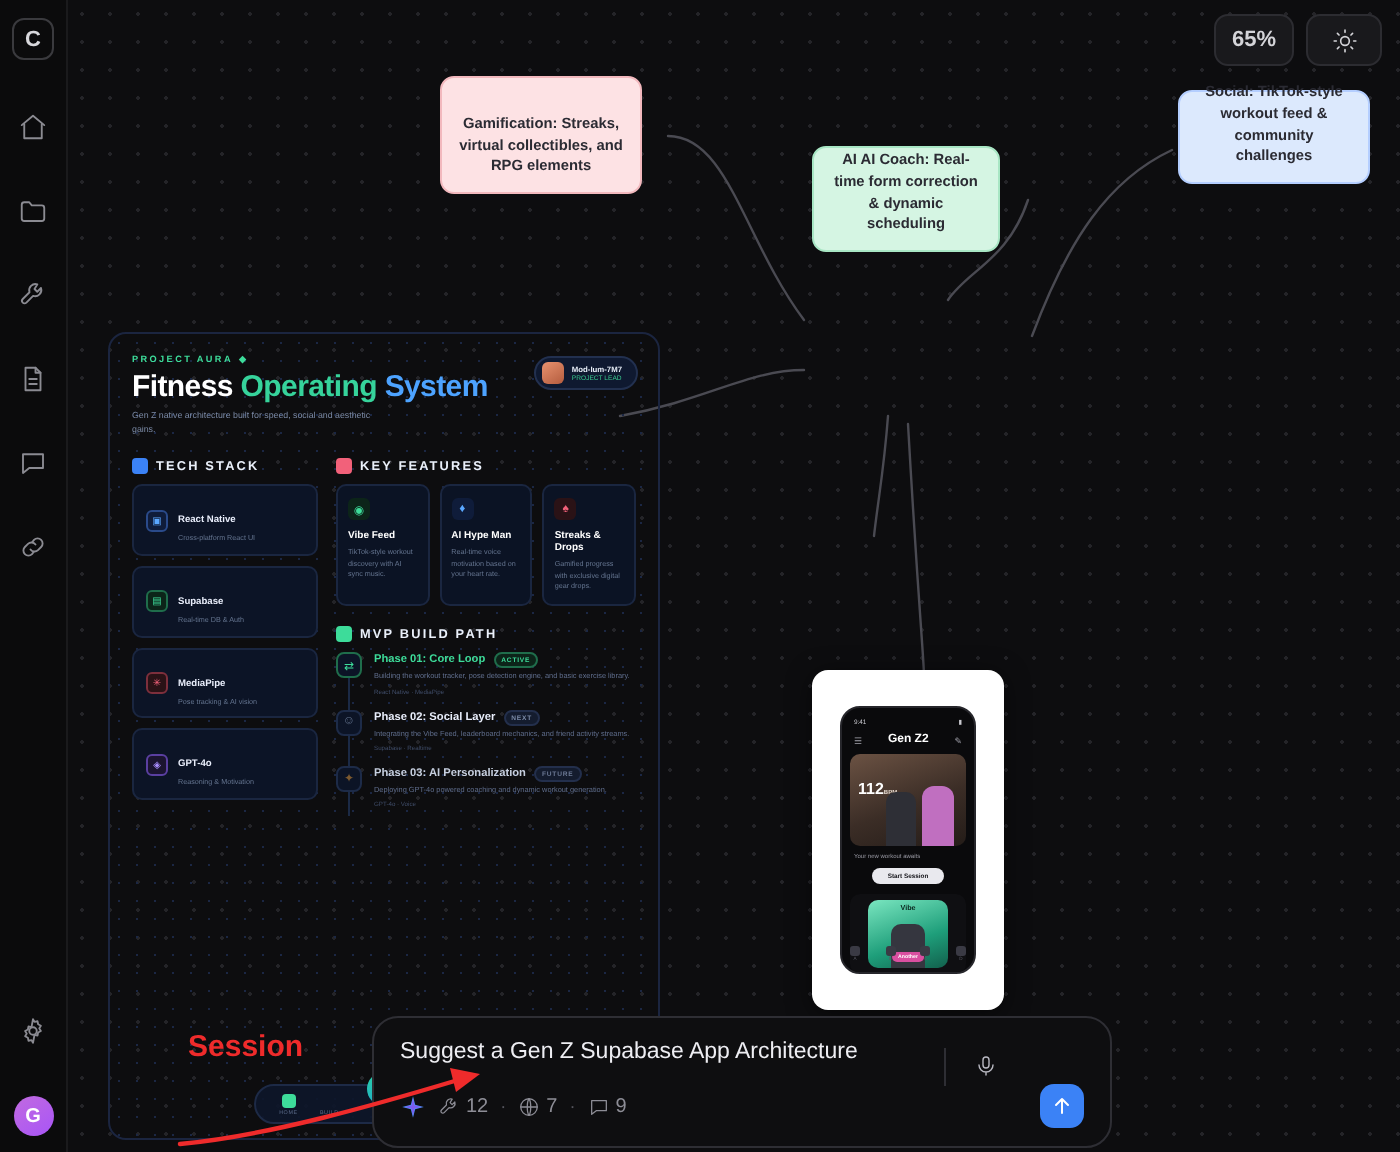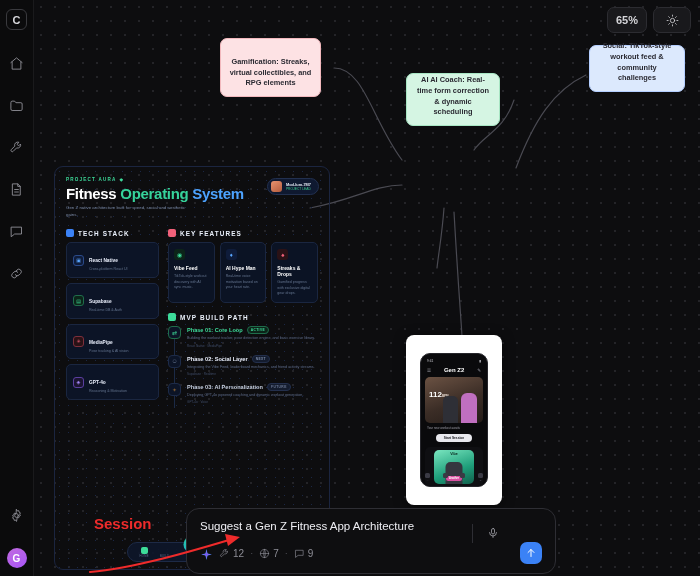--- a/index.html
+++ b/index.html
@@ -524,21 +524,21 @@
       </div>
     </div>
 
     <div id="annot-label" style="left:60px; top:515px;">Session</div>
     <svg id="annot-arrow" style="left:50px; top:528px; width:160px; height:48px;" viewBox="0 0 160 48">
       <path d="M6 44 C 50 40, 105 24, 145 12" stroke="#ef2b2b" stroke-width="2.2" fill="none" stroke-linecap="round"></path>
       <path d="M156 9 L 141 6 L 144 18 Z" fill="#ef2b2b"></path>
     </svg>
 
     <div id="promptbar" style="left:152px; top:508px; width:370px;">
-      <div class="ptext">Suggest a Gen Z Fitness App Architecture</div>
+      <div class="ptext">Suggest a Gen Z Supabase App Architecture</div>
       <div class="prow2">
 
         <span class="sparkle">
           <svg viewBox="0 0 24 24" width="13" height="13">
             <path d="M12 2 L14 10 L22 12 L14 14 L12 22 L10 14 L2 12 L10 10 Z" fill="#4f8ef7"></path>
             <path d="M12 4 L13.4 10.6 L20 12 L13.4 13.4 L12 20 L10.6 13.4 L4 12 L10.6 10.6 Z" fill="#7c5cf0"></path>
           </svg>
         </span>
 
         <span class="chip">

